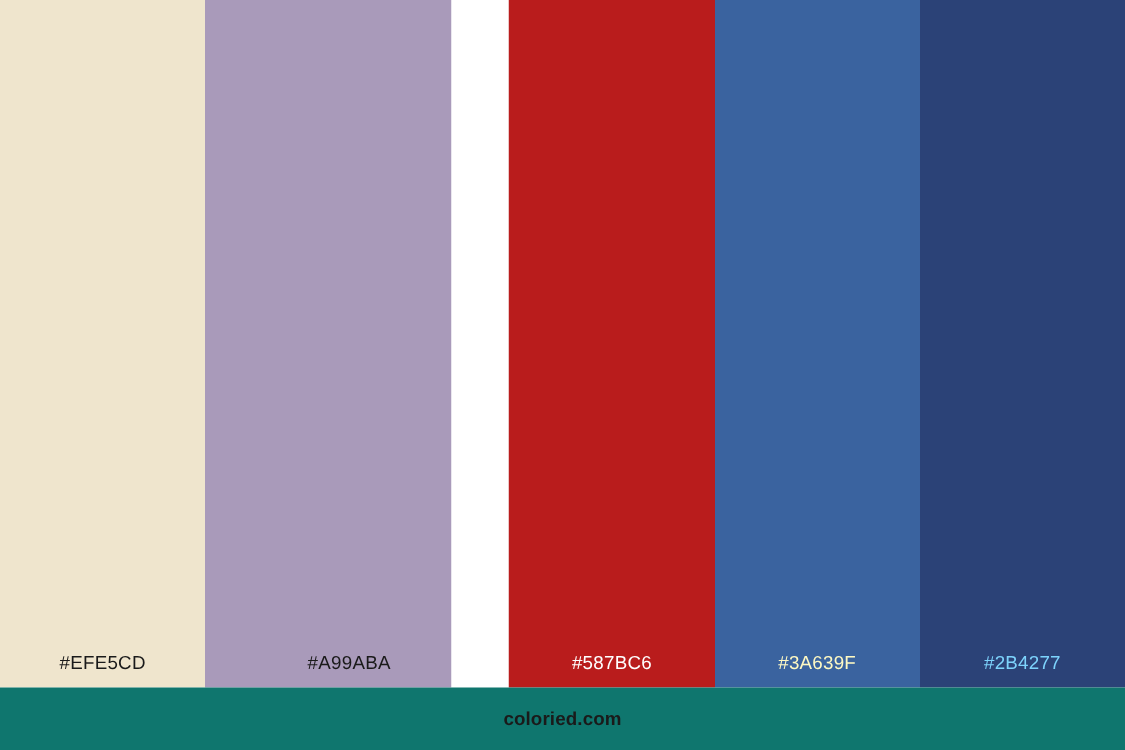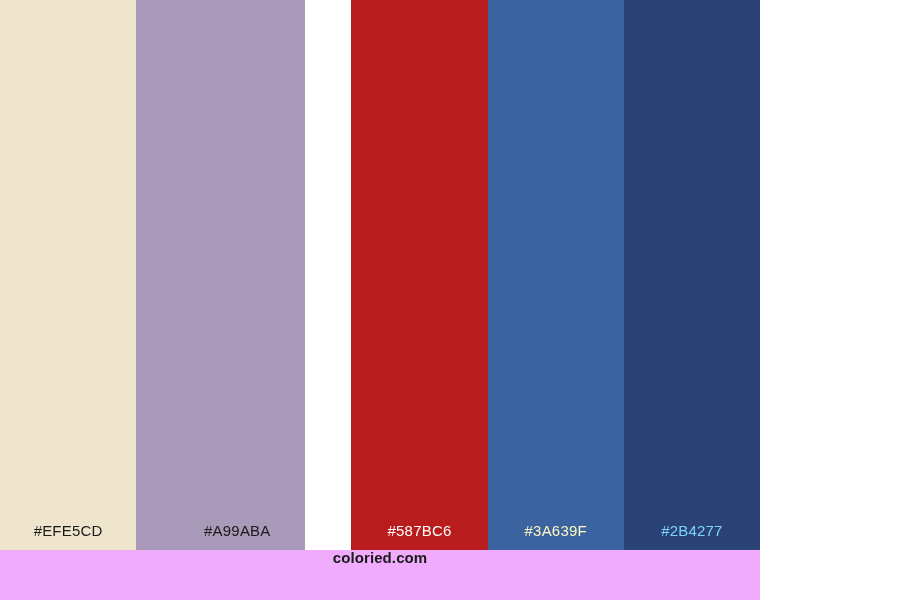--- a/index.html
+++ b/index.html
@@ -16,21 +16,21 @@
   .palette-page {
     position: relative;
     width: 900px;
     height: 600px;
     background: #ffffff;
   }
   .swatch-strip {
     position: absolute;
     left: 0;
     top: 0;
-    width: 760px;
+    width: 900px;
     height: 550px;
     display: flex;
     flex-direction: row;
   }
   .swatch {
     flex: 1 1 0;
     height: 100%;
     position: relative;
     display: flex;
     align-items: flex-end;
@@ -44,24 +44,25 @@
     font-weight: 400;
     letter-spacing: 0.2px;
     line-height: 1;
     padding-bottom: 12px;
     user-select: none;
   }
   .footer-bar {
     position: absolute;
     left: 0;
     top: 550px;
-    width: 760px;
+    width: 900px;
     height: 50px;
-    background: #f0abfc;
+    background: #0f766e;
     display: flex;
+    align-items: center;
     justify-content: center;
   }
   .footer-text {
     font-size: 15px;
     font-weight: 700;
     color: #1a1a1a;
     letter-spacing: 0.1px;
     line-height: 1;
   }
 </style>

